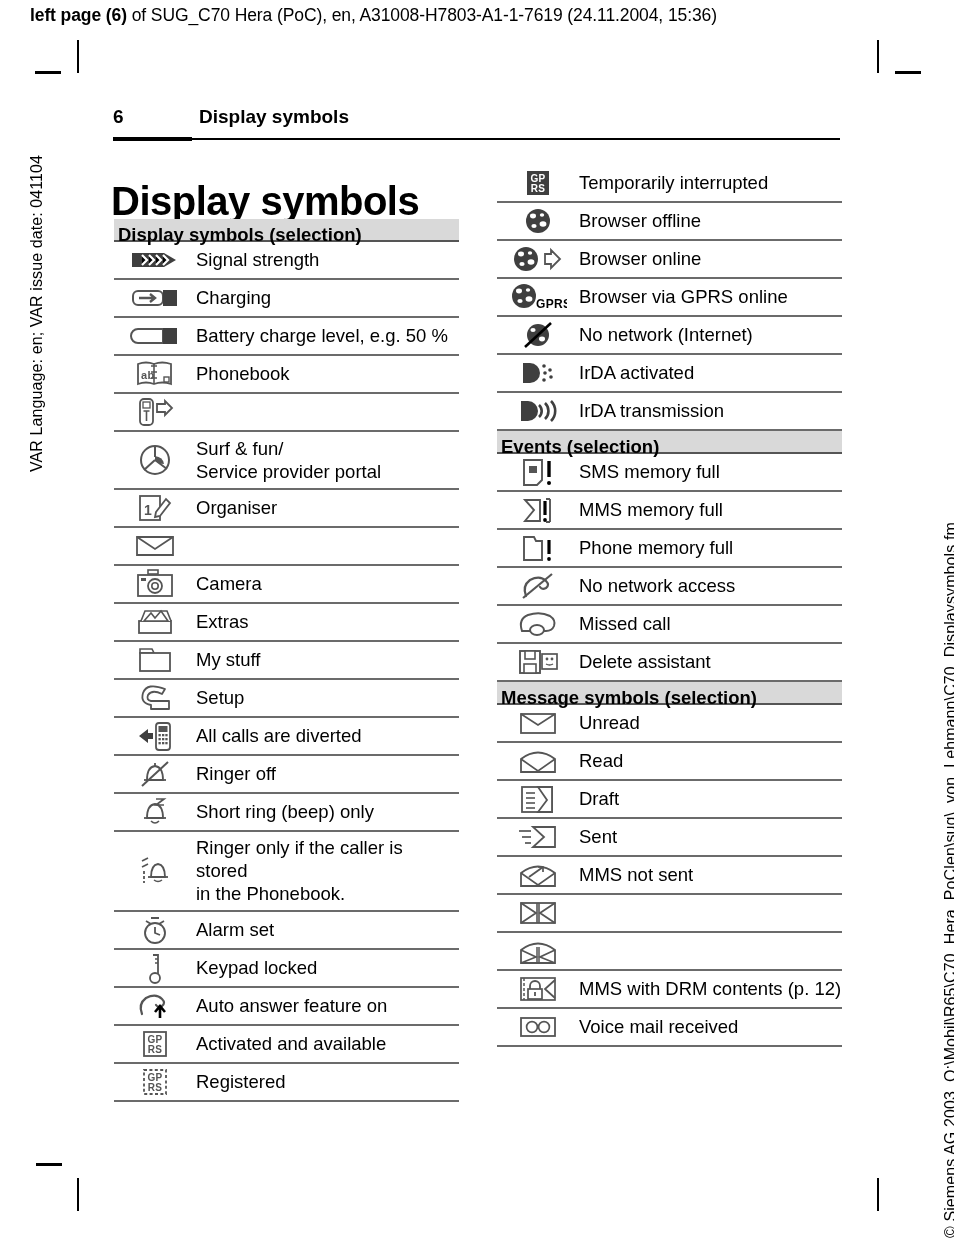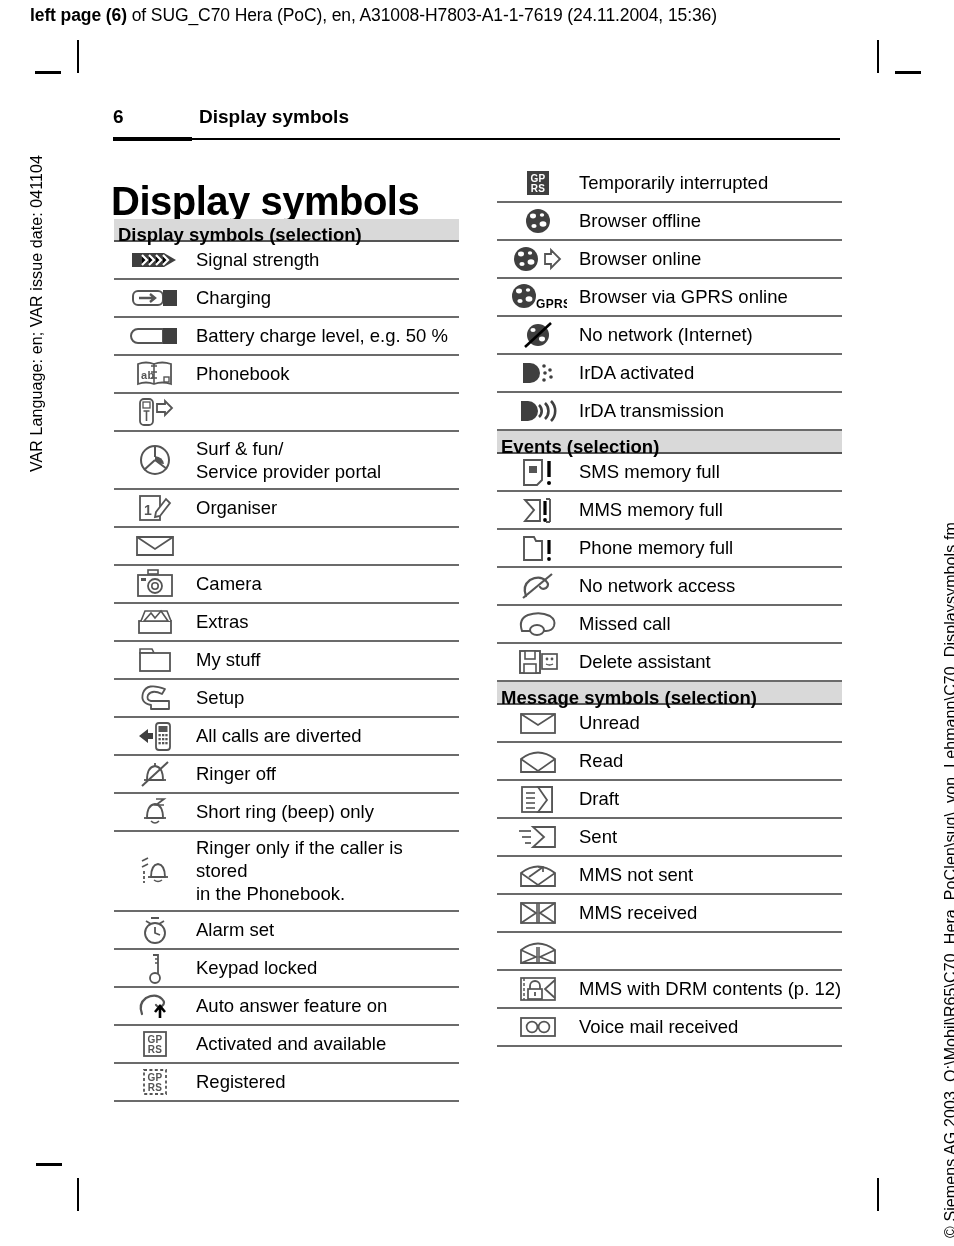--- a/index.html
+++ b/index.html
@@ -720,21 +720,20 @@
       <div class="cell-icon">
         <span class="glyph">
           <svg width="44" height="28" viewBox="0 0 44 28">
       <rect x="5" y="4" width="34" height="20" fill="#fff" stroke="#555555" stroke-width="1.8"></rect>
       <path d="M5 4 L20 14 L5 24" fill="none" stroke="#555555" stroke-width="1.8"></path>
       <path d="M39 4 L24 14 L39 24" fill="none" stroke="#555555" stroke-width="1.8"></path>
       <path d="M21 4 L21 24 M23 4 L23 24" stroke="#555555" stroke-width="1.6"></path>
           </svg>
         </span>
       </div>
-      <div class="cell-text">MMS received</div>
     </div>
     <div class="row">
       <div class="cell-icon">
         <span class="glyph">
           <svg width="44" height="30" viewBox="0 0 44 30">
       <path d="M5 27 L5 14 Q22 1 39 14 L39 27 Z" fill="#fff" stroke="#555555" stroke-width="1.8"></path>
       <path d="M5 14 L20 21 L5 27" fill="none" stroke="#555555" stroke-width="1.7"></path>
       <path d="M39 14 L24 21 L39 27" fill="none" stroke="#555555" stroke-width="1.7"></path>
       <path d="M21 11 L21 27 M23 11 L23 27" stroke="#555555" stroke-width="1.5"></path>
           </svg>

